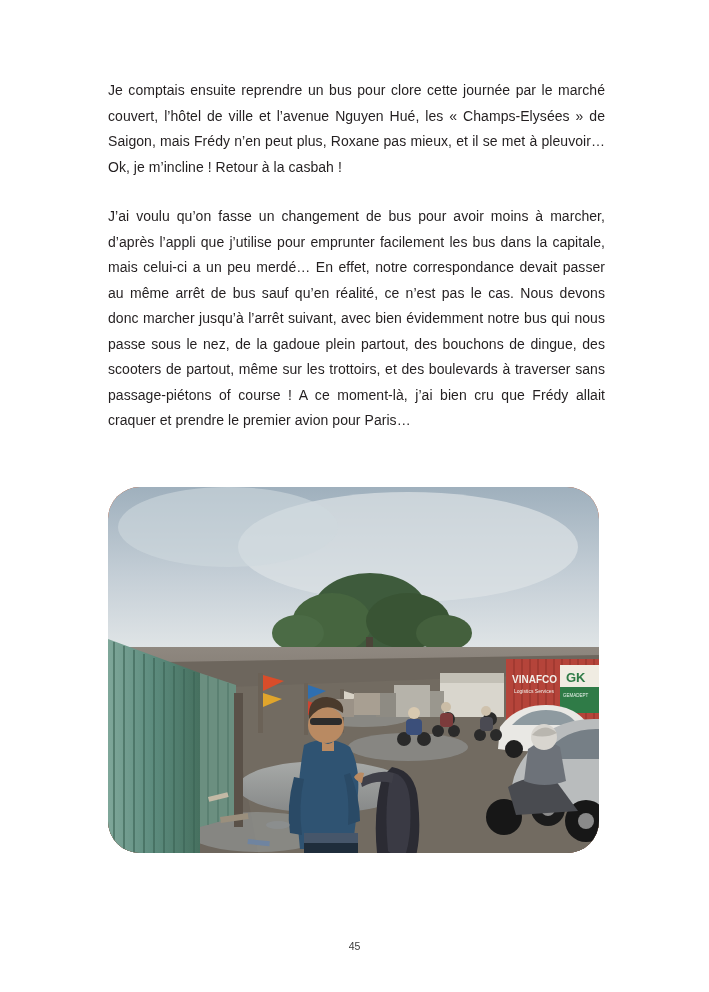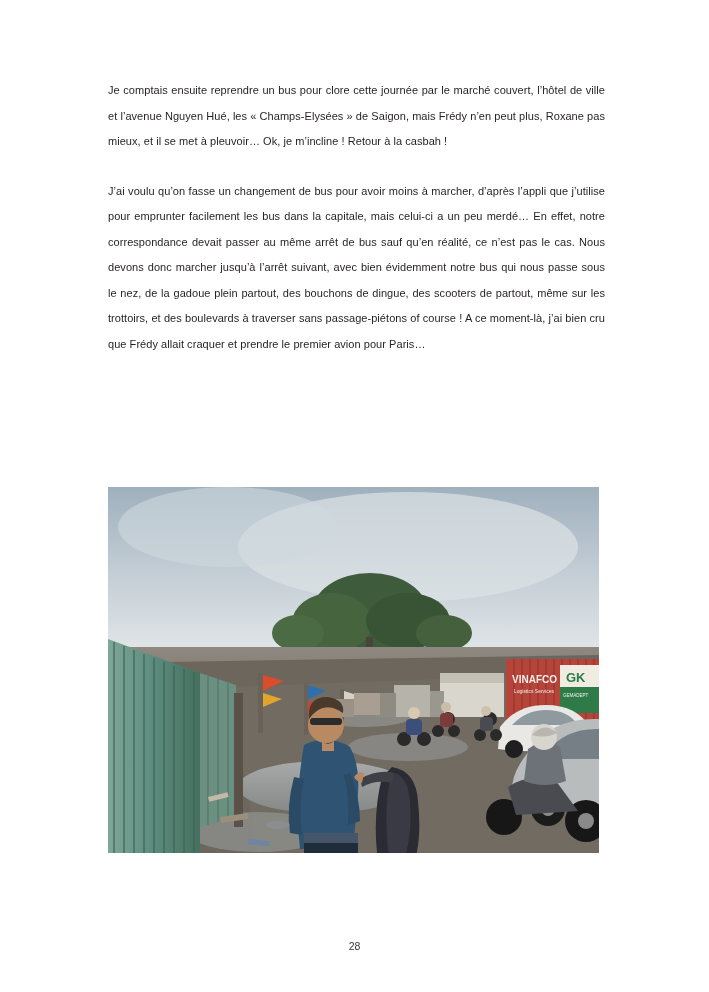--- a/index.html
+++ b/index.html
@@ -23,37 +23,38 @@
     background: #ffffff;
   }
   .content {
     position: absolute;
     left: 108px;
     top: 78px;
     width: 497px;
   }
   p.para {
     margin: 0 0 24px 0;
-    font-size: 11px;
+    font-size: 14px;
     line-height: 25.5px;
     text-align: justify;
     text-justify: inter-word;
     color: #231f20;
     letter-spacing: 0.05px;
   }
   p.para:last-of-type { margin-bottom: 7px; }
 
   .photo {
     position: absolute;
     left: 108px;
     top: 487px;
     width: 491px;
     height: 366px;
     overflow: hidden;
     background: #c2410c;
+    border-radius: 32px;
   }
   .photo svg { display: block; }
 
   .page-number {
     position: absolute;
     left: 0;
     top: 940px;
     width: 709px;
     text-align: center;
     font-size: 10.5px;
@@ -232,15 +233,15 @@
         <path d="M246 290 q4 -6 10 -4 l-2 10 q-6 -2 -8 -6 Z" fill="#b98a62"></path>
       </g>
 
       <rect x="112" y="330" width="28" height="6" fill="#9a8f7d" transform="rotate(-8 112 330)"></rect>
       <rect x="140" y="352" width="22" height="5" fill="#6f84a0" transform="rotate(6 140 352)"></rect>
       <rect x="100" y="310" width="20" height="5" fill="#c3b9a5" transform="rotate(-14 100 310)"></rect>
       <ellipse cx="170" cy="338" rx="12" ry="4" fill="#8e9396" opacity="0.6"></ellipse>
     </svg>
   </div>
 
-  <div class="page-number">28</div>
+  <div class="page-number">45</div>
 
 </div>
 
 </body></html>

